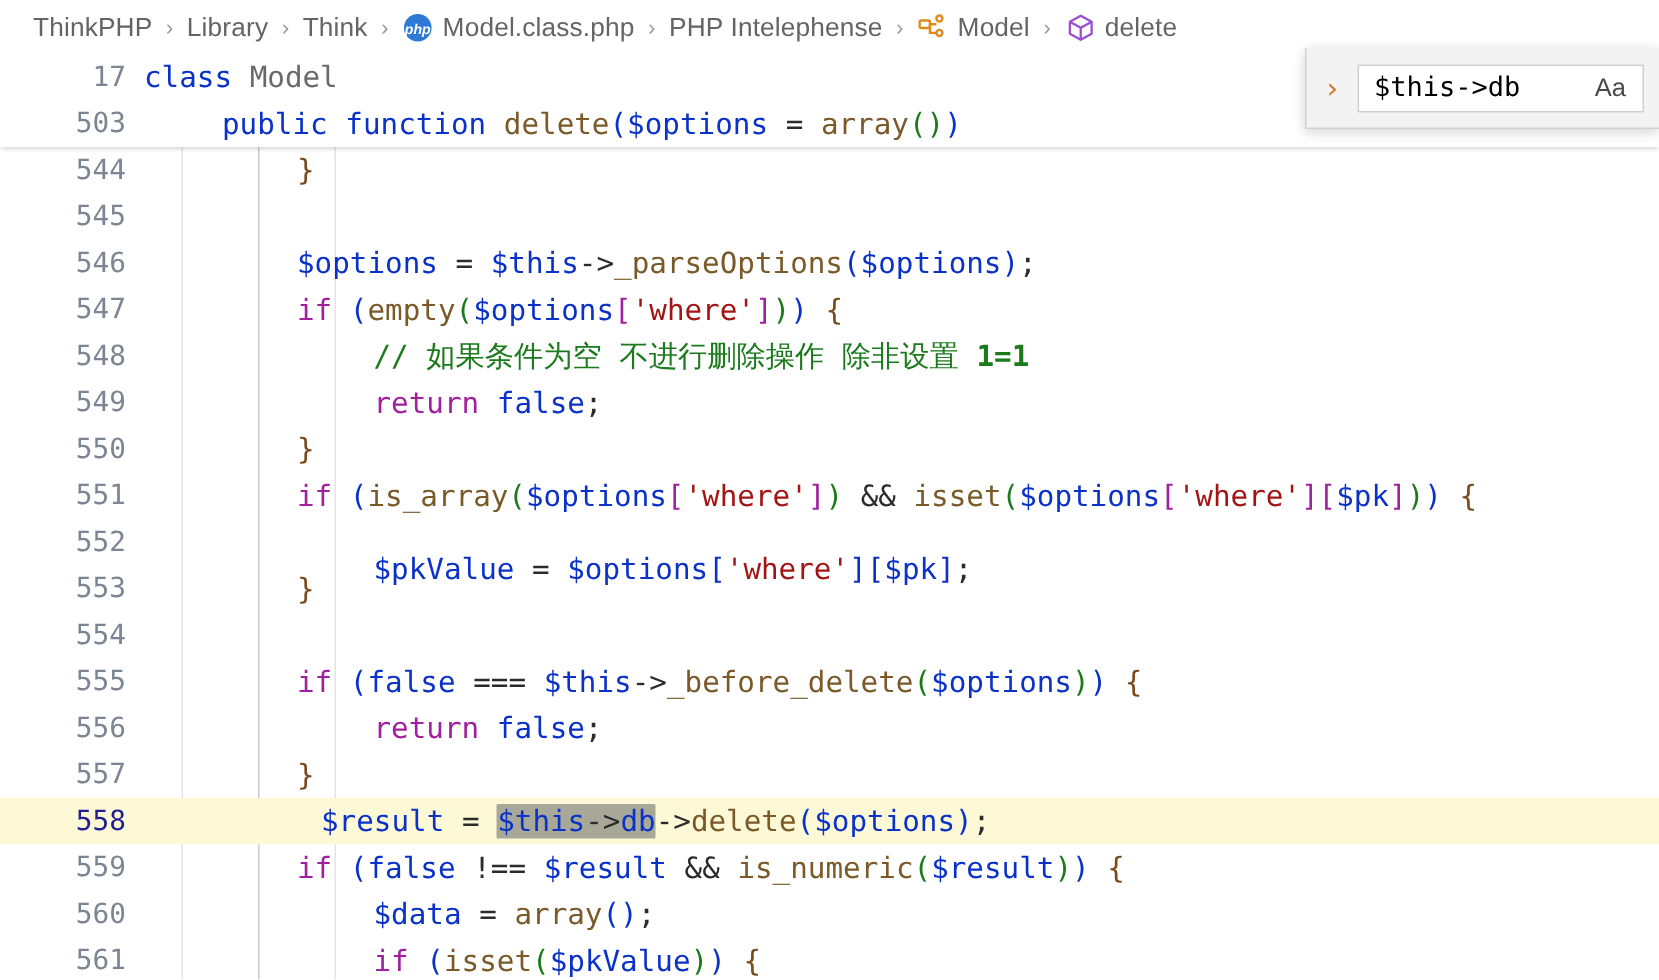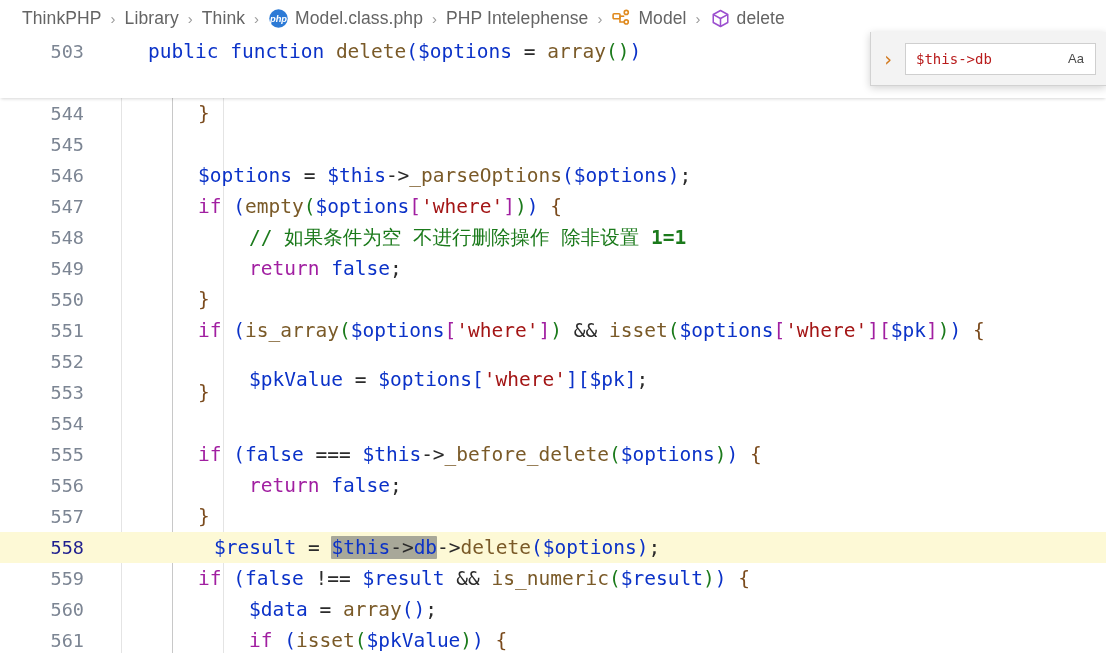--- a/index.html
+++ b/index.html
@@ -99,26 +99,26 @@
     width:34px;flex:0 0 34px;display:flex;align-items:center;justify-content:center;
     color:#d2791e;font-size:19px;font-family:"DejaVu Sans Mono",monospace;
   }
   .find-box{
     flex:1 1 auto;height:32px;background:#ffffff;border:1px solid #cfcfcf;
     display:flex;align-items:center;
     padding:0 4px 0 10px;box-sizing:border-box;
     margin-right:0;
   }
   .find-input{
-    flex:1 1 auto;color:#b91c1c;font-size:14px;
+    flex:1 1 auto;color:#000000;font-size:18px;
     font-family:"DejaVu Sans Mono","Liberation Mono",monospace;
     white-space:nowrap;overflow:hidden;
   }
   .find-opt{
-    flex:0 0 auto;color:#4a4a4a;font-size:13px;padding:0 7px;
+    flex:0 0 auto;color:#4a4a4a;font-size:17px;padding:0 7px;
     font-family:"Liberation Sans",sans-serif;
   }
   .find-edge{width:10px;flex:0 0 10px;}
 </style>
 </head>
 <body>
 
 <div class="editor">
 
   <div class="breadcrumb">
@@ -180,20 +180,24 @@
           </g>
         </svg>
       </span>
       <span class="crumb-label">delete</span>
     </span>
 
   </div>
 
   <div class="sticky">
 
+    <div class="ln-row">
+      <span class="lnum">17</span>
+      <span class="code"><span class="kw2">class</span><span class="punc"> </span><span class="type">Model</span></span>
+    </div>
 
     <div class="ln-row">
       <span class="lnum">503</span>
       <span class="code" style="padding-left:52px;"><span class="kw2">public</span><span> </span><span class="kw2">function</span><span> </span><span class="fn">delete</span><span class="brk1">(</span><span class="var">$options</span><span class="op"> </span><span class="op">=</span><span class="op"> </span><span class="fn">array</span><span class="brk2">(</span><span class="brk2">)</span><span class="brk1">)</span></span>
     </div>
 
   </div>
 
   <div class="viewport">
 

